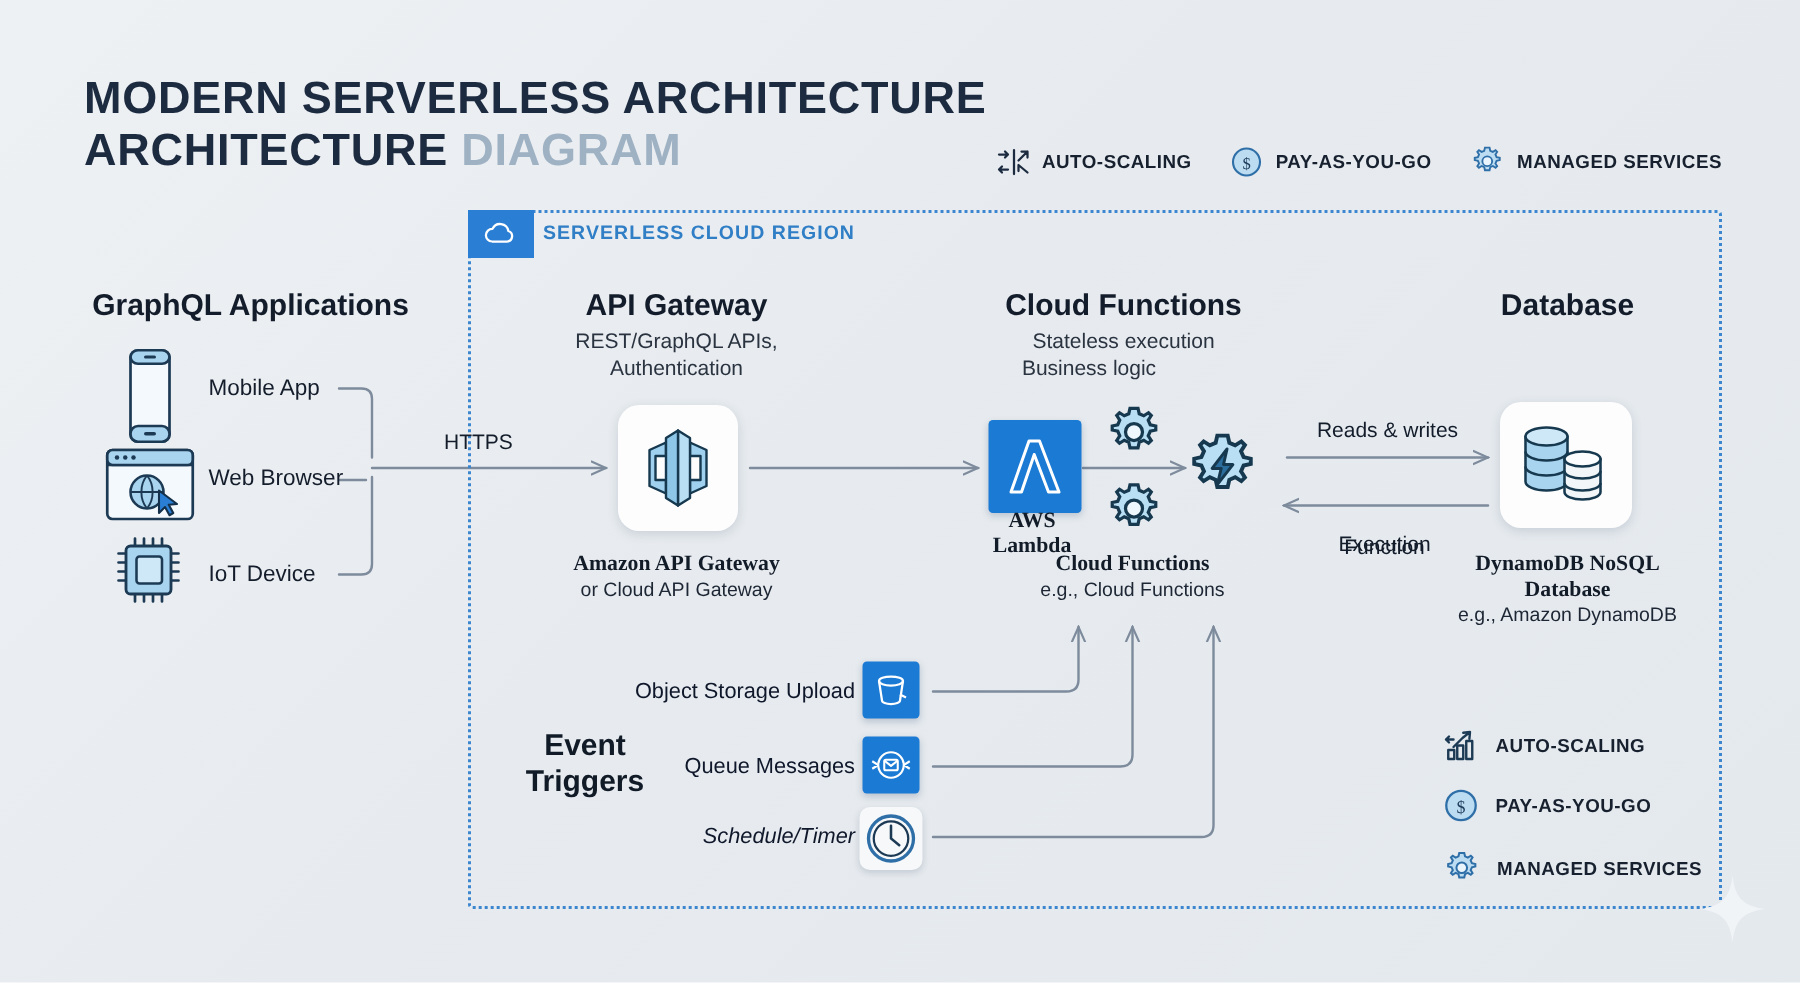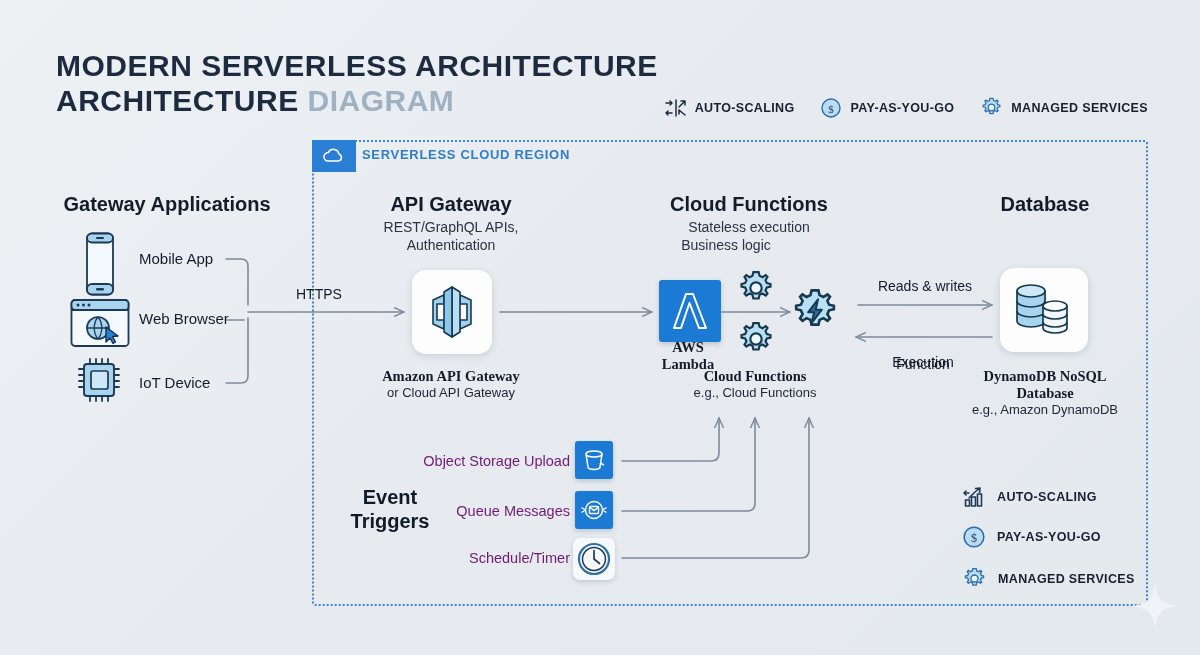--- a/index.html
+++ b/index.html
@@ -64,21 +64,21 @@
     background:#f6f8fa;border-radius:7px;
     display:flex;align-items:center;justify-content:center;
     box-shadow:0 2px 5px rgba(40,60,90,.18);
   }
 
   
   .edge-label{font-size:14px;color:#131c2a;white-space:nowrap;text-align:center;line-height:17px;}
 
   
   #event-triggers-title{font-size:20px;font-weight:bold;color:#111a27;text-align:center;line-height:24px;}
-  .trigger-label{font-size:14.5px;color:#701a75;white-space:nowrap;text-align:right;}
+  .trigger-label{font-size:14.5px;color:#0f172a;white-space:nowrap;text-align:right;}
 
   
   #bottom-legend{left:962px;top:486px;display:flex;flex-direction:column;gap:17px;}
   .legend-row{display:flex;align-items:center;gap:11px;}
   .legend-label{font-size:12.5px;font-weight:bold;letter-spacing:.35px;color:#16202e;white-space:nowrap;}
 
   svg{display:block;overflow:visible;}
   #wires{position:absolute;left:0;top:0;width:1200px;height:655px;pointer-events:none;}
 </style>
 </head>
@@ -167,21 +167,21 @@
   <div class="abs" id="cloud-region"></div>
   <div class="abs" id="cloud-tab">
     <span>
       <svg width="26" height="18" viewBox="0 0 26 18">
         <path d="M7,14 a4.2,4.2 0 0,1 0.3,-8.4 a5.6,5.6 0 0,1 10.6,1.4 a3.6,3.6 0 0,1 -0.6,7 z" fill="none" stroke="#ffffff" stroke-width="1.5" stroke-linejoin="round"></path>
       </svg>
     </span>
   </div>
   <div class="abs" id="cloud-region-label">SERVERLESS CLOUD REGION</div>
 
-  <div class="abs col-title" style="left:42px;top:193px;width:250px;">Gateway Applications</div>
+  <div class="abs col-title" style="left:42px;top:193px;width:250px;">GraphQL Applications</div>
 
   <div class="abs" style="left:78px;top:232px;">
     <svg width="44" height="64" viewBox="0 0 44 64">
       <rect x="9" y="1.5" width="26" height="61" rx="5" fill="#f4f9fd" stroke="#1d3a55" stroke-width="1.8"></rect>
       <rect x="9" y="1.5" width="26" height="9" rx="5" fill="#a9d4ef" stroke="#1d3a55" stroke-width="1.8"></rect>
       <rect x="9" y="52" width="26" height="10.5" rx="5" fill="#a9d4ef" stroke="#1d3a55" stroke-width="1.8"></rect>
       <rect x="18" y="5" width="8" height="2" rx="1" fill="#1d3a55"></rect>
       <rect x="18" y="56" width="8" height="2.4" rx="1.2" fill="#1d3a55"></rect>
     </svg>
   </div>
@@ -327,21 +327,21 @@
         <g fill="none" stroke="#ffffff" stroke-width="1.4" stroke-linejoin="round">
           <circle cx="14" cy="13" r="8.5"></circle>
           <rect x="9.5" y="9.5" width="9" height="7" rx="1"></rect>
           <path d="M9.5,10 L14,13.6 L18.5,10"></path>
           <path d="M5.5,13 L1.5,10.5 M5.5,13 L1.5,15.5 M22.5,13 L26.5,10.5 M22.5,13 L26.5,15.5"></path>
         </g>
       </svg>
     </span>
   </div>
 
-  <div class="abs trigger-label" style="left:370px;top:550px;width:200px;">Schedule/Timer</div>
+  <div class="abs trigger-label" style="left:370px;top:550px;width:200px;font-style:italic;">Schedule/Timer</div>
   <div class="abs light-sq" style="left:573px;top:538px;width:42px;height:42px;">
     <span>
       <svg width="34" height="34" viewBox="0 0 34 34">
         <circle cx="17" cy="17" r="15" fill="none" stroke="#2f6fa8" stroke-width="2.2"></circle>
         <circle cx="17" cy="17" r="11.5" fill="none" stroke="#1d3a55" stroke-width="1.5"></circle>
         <path d="M17,8.5 L17,17 L22.5,21.5" fill="none" stroke="#1d3a55" stroke-width="1.7" stroke-linecap="round"></path>
       </svg>
     </span>
   </div>
 

